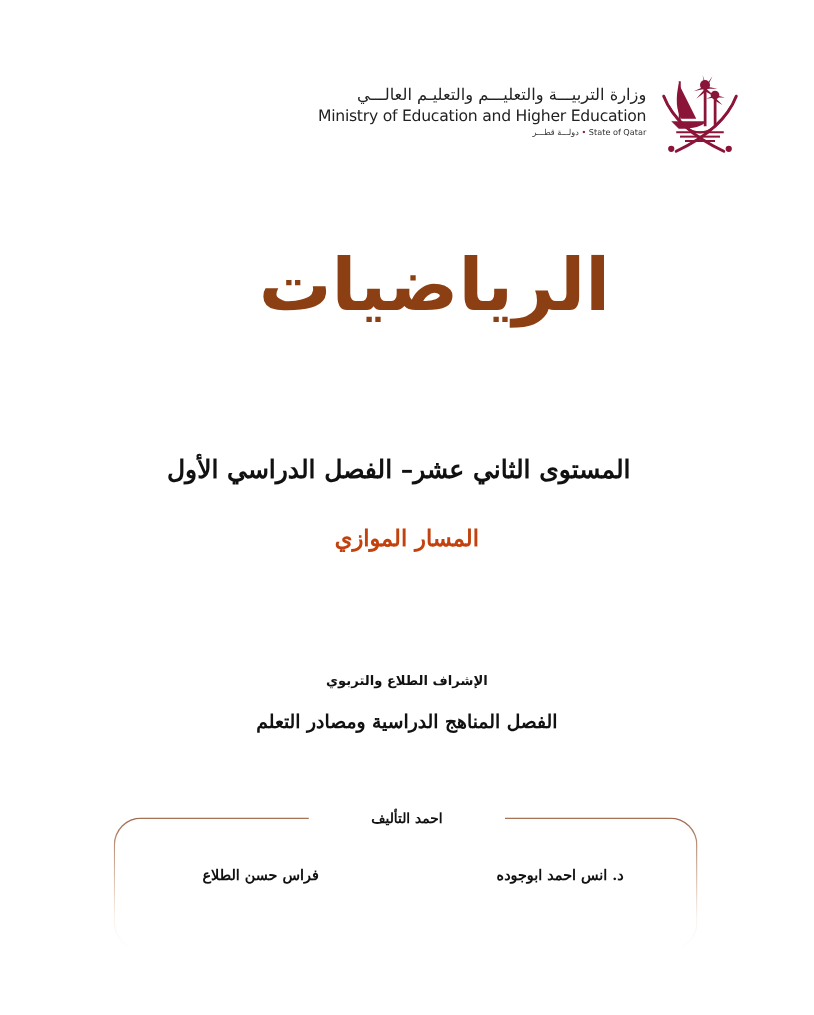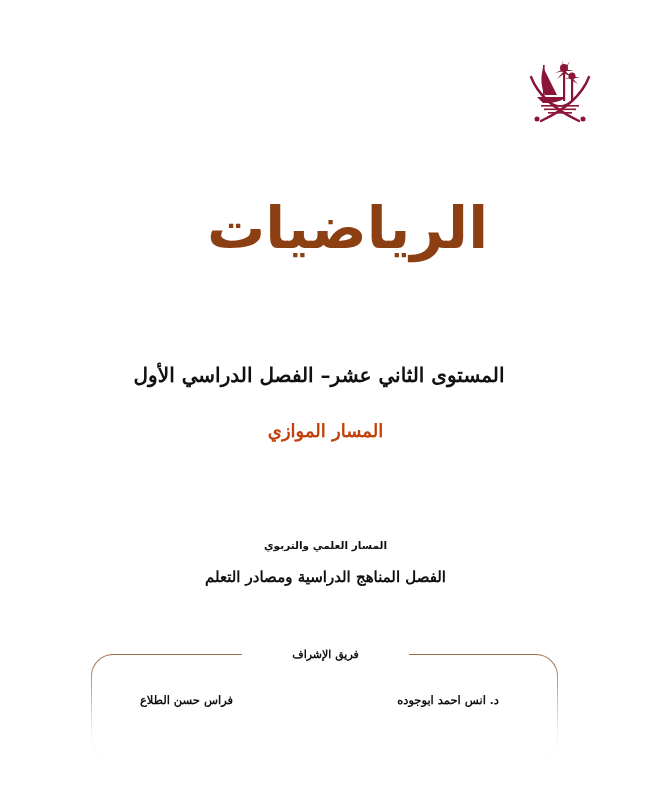--- a/index.html
+++ b/index.html
@@ -23,26 +23,35 @@
   .dept { position:absolute; top:568px; left:0; width:651px; text-align:center;
           font-family:"DejaVu Serif", serif; font-weight:bold; font-size:15px; direction:rtl; color:#111; }
   .team-box { position:absolute; left:91px; top:654px; width:465px; height:104px;
               border-radius:22px; border:1.5px solid transparent;
               background: linear-gradient(#fff,#fff) padding-box,
                           linear-gradient(to bottom, #a0694a 0%, #d9bfae 45%, #fbf3ec 75%, #ffffff 100%) border-box; }
   .team-label { position:absolute; top:643px; left:0; width:651px; text-align:center; }
   .team-label span { background:#fff; padding:0 50px; font-family:"DejaVu Serif", serif; font-weight:bold; font-size:11px; direction:rtl; color:#111; }
   .author { position:absolute; top:693px; font-family:"DejaVu Serif", serif; font-weight:bold; font-size:11.5px; direction:rtl; color:#111; white-space:nowrap; }
   .author-1 { right:152px; }
-  .author-2 { left:140px; }
+  .author-2 { left:162px; }
 </style>
 </head>
 <body>
 
 <div class="header">
+  <div class="ministry">
+    <div class="min-ar">وزارة التربيـــة والتعليـــم والتعليـم العالـــي</div>
+    <div class="min-en">Ministry of Education and Higher Education</div>
+    <div class="state">
+      <span>دولـــة قطـــر</span>
+      <span class="dot">•</span>
+      <span>State of Qatar</span>
+    </div>
+  </div>
   <div class="logo">
     <svg width="66" height="72" viewBox="0 0 66 72">
 
       <g stroke="#8a1538" stroke-width="2.4" fill="none" stroke-linecap="round">
         <path d="M4 22 Q14 48 52 66"></path>
         <path d="M62 22 Q52 48 14 66"></path>
       </g>
       <g fill="#8a1538">
         <circle cx="10" cy="64" r="2.5"></circle>
         <circle cx="56" cy="64" r="2.5"></circle>
@@ -72,22 +81,22 @@
     </svg>
   </div>
 </div>
 
 <div class="title">الرياضيات</div>
 
 <div class="subtitle">المستوى الثاني عشر– الفصل الدراسي الأول</div>
 
 <div class="track">المسار الموازي</div>
 
-<div class="supervision">المسار العلمي والتربوي</div>
+<div class="supervision">الإشراف الطلاع والتربوي</div>
 
 <div class="dept">الفصل المناهج الدراسية ومصادر التعلم</div>
 
 <div class="team-box"></div>
 <div class="team-label">
-  <span>فريق الإشراف</span>
+  <span>احمد التأليف</span>
 </div>
 <div class="author author-1">د. انس احمد ابوجوده</div>
 <div class="author author-2">فراس حسن الطلاع</div>
 
 </body></html>

